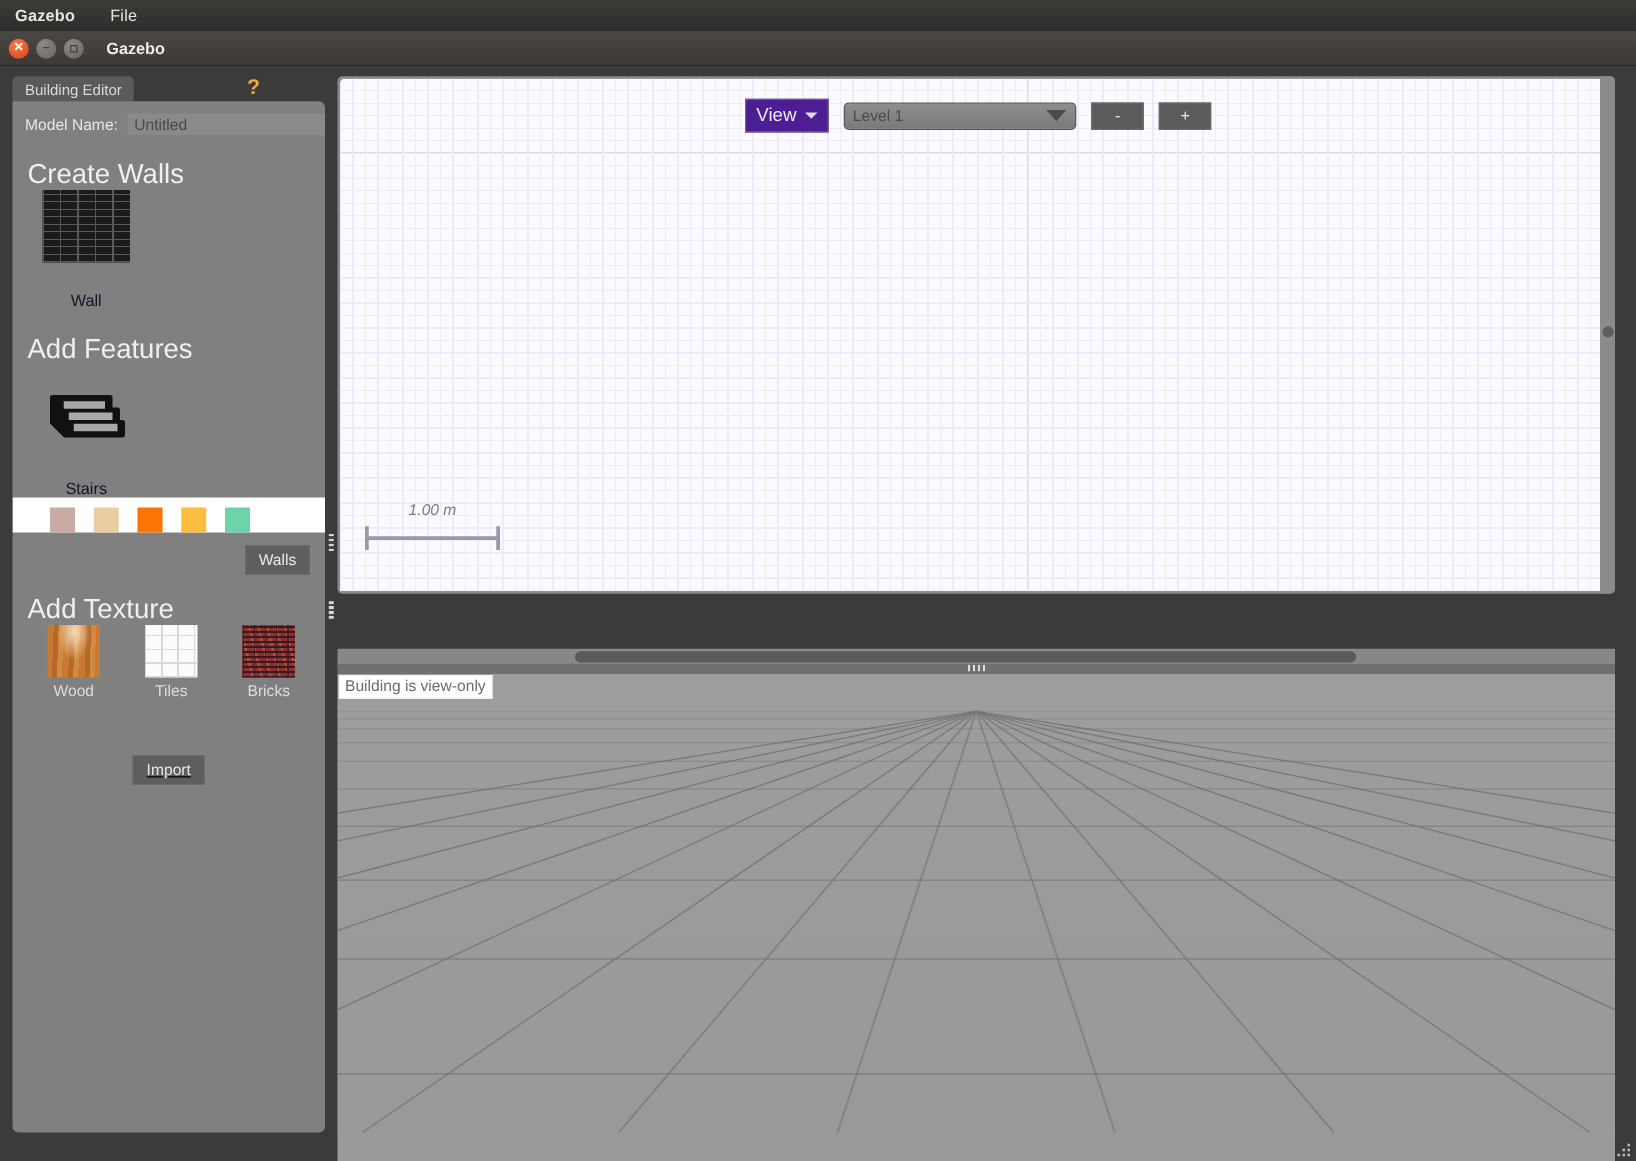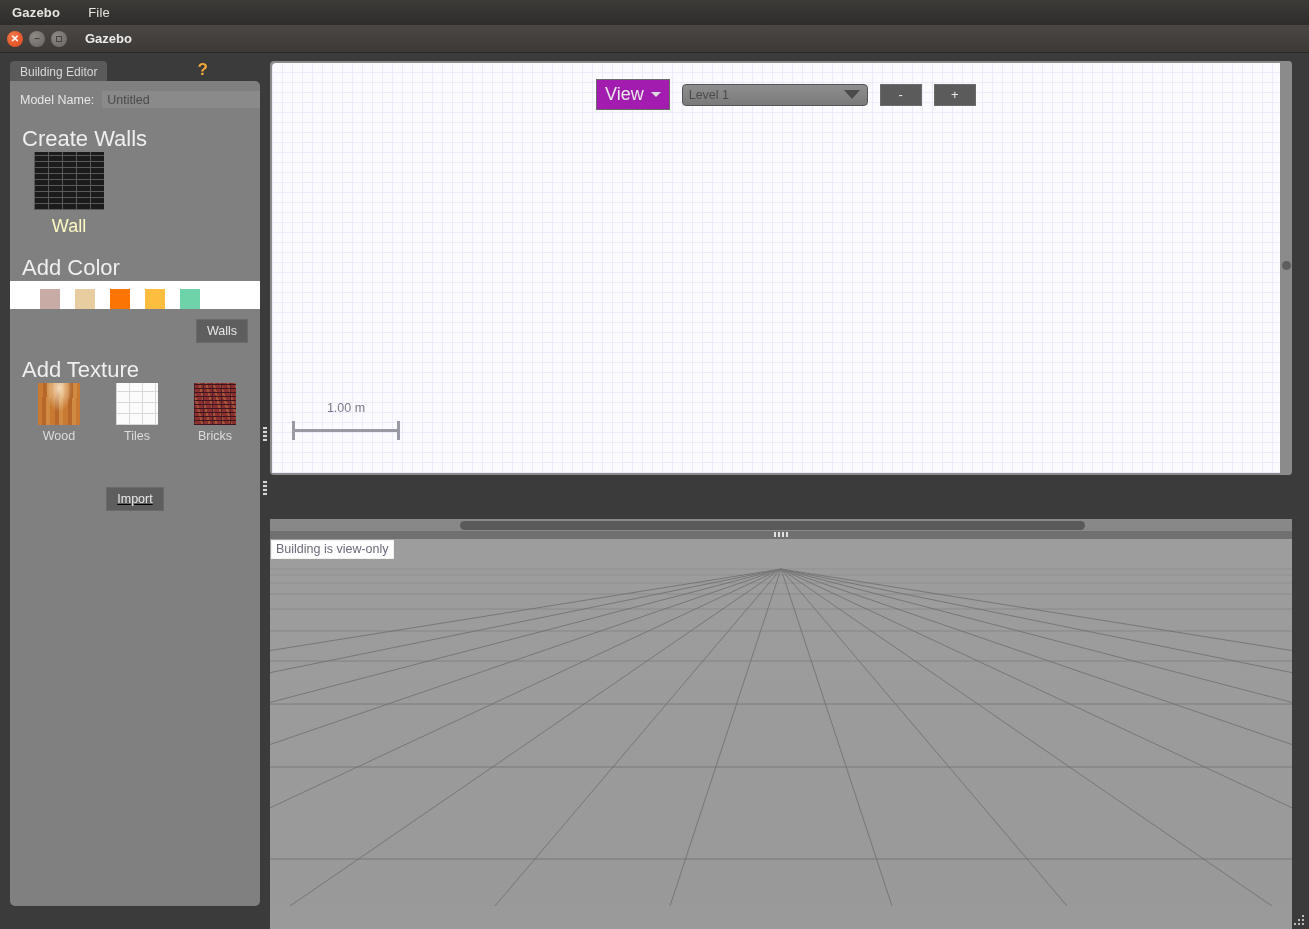--- a/index.html
+++ b/index.html
@@ -66,21 +66,21 @@
   .inp-modelname {
     flex:1; height:17px; background:#8a8a8a; border:none;
     color:#4a4a4a; font-size:12.5px; padding:0 5px;
     font-family:"Liberation Sans", sans-serif;
   }
   .section-h { color:#efefef; font-size:22px; padding:18px 0 0 12px; }
   .section-h.tight { padding-top:14px; }
 
   .item-grid { display:flex; padding-left:12px; }
   .item { text-align:center; }
-  .item .cap { color:#fef9c3; font-size:18px; margin-top:6px; display:block; }
+  .item .cap { color:#0f172a; font-size:13px; margin-top:23px; display:block; }
 
   
   .brick {
     background-color:#1b1b1b;
     background-image:
       repeating-linear-gradient(0deg,  #5a5a5a 0 1px, transparent 1px 6px),
       repeating-linear-gradient(90deg, #5a5a5a 0 1px, transparent 1px 14px);
     background-position: 0 0, 0 0;
   }
   .brick.alt { background-position: 0 0, 7px 0; }
@@ -163,21 +163,21 @@
       repeating-linear-gradient(90deg, #d9d9f6 0 1px, transparent 1px 50px);
     border-top-left-radius:4px;
   }
   #vscroll2d { position:absolute; right:0; top:0; width:12px; height:414px; background:#8b8b8b; }
   #vscroll2d .thumb { position:absolute; left:2px; top:200px; width:9px; height:9px;
                       border-radius:50%; background:#5e5e5e; }
 
   
   #tb2d { position:absolute; left:326px; top:18px; display:flex; align-items:center; gap:12px; }
   .tb-btn {
-    background:#a21caf; color:#eaeaea; font-size:18px; padding:4px 8px;
+    background:#4c1d95; color:#eaeaea; font-size:15px; padding:4px 8px;
     border:1px solid #6b6b6b; display:flex; align-items:center; gap:7px; cursor:pointer;
     font-family:"Liberation Sans", sans-serif;
     justify-content:space-between;
   }
   .caret { width:0;height:0;border-left:5px solid transparent;border-right:5px solid transparent;
            border-top:5px solid #dcdcdc; }
   #level-combo {
     width:186px; height:22px; background:linear-gradient(180deg,#8e8e8e,#7a7a7a);
     border:1px solid #555; border-radius:4px; display:flex; align-items:center;
     padding:0 6px; color:#4b4b4b; font-size:12.5px; cursor:pointer; position:relative;
@@ -185,21 +185,21 @@
   #level-combo .caret-big { position:absolute; right:7px;
     width:0;height:0;border-left:8px solid transparent;border-right:8px solid transparent;
     border-top:9px solid #4b4b4b; }
   .pm-btn {
     width:42px; height:22px; background:#5b5b5b; color:#eaeaea; border:1px solid #6b6b6b;
     font-size:13px; display:flex; align-items:center; justify-content:center; cursor:pointer;
   }
 
   
   #scalebar { position:absolute; left:22px; top:340px; width:108px; }
-  #scalebar .txt { color:#7a7a8a; font-size:12.5px; text-align:center; }
+  #scalebar .txt { color:#7a7a8a; font-size:12.5px; text-align:center;font-style:italic; }
   #scalebar .bar { position:relative; height:18px; margin-top:6px; }
   #scalebar .bar .line { position:absolute; left:0; top:8px; width:100%; height:3px; background:#9a9aa6; }
   #scalebar .bar .cap { position:absolute; top:0; width:3px; height:19px; background:#9a9aa6; }
 
   
   #hscroll { position:absolute; left:270px; top:466px; width:1022px; height:14px; background:#888; }
   #hscroll .thumb { position:absolute; left:190px; top:2px; width:625px; height:9px;
                     border-radius:5px; background:#5a5a5a; }
   #hsplit { position:absolute; left:270px; top:478px; width:1022px; height:8px; background:#707070; }
   #hsplit .grip { position:absolute; left:504px; top:1px; width:14px; height:5px;
@@ -256,25 +256,38 @@
       </div>
 
       <div class="section-h">Create Walls</div>
       <div class="item-grid" style="padding-left:24px;">
         <div class="item">
           <div class="wall-ico brick"></div>
           <span class="cap">Wall</span>
         </div>
       </div>
 
+      <div class="section-h">Add Features</div>
       <div class="item-grid" style="padding-left:28px; gap:38px;">
       </div>
 
-
-      <div class="section-h">Add Color</div>
+      <div class="item-grid" style="padding-left:28px; padding-top:22px;">
+        <div class="item">
+          <div class="stairs-ico">
+            <svg width="62" height="46" viewBox="0 0 62 46">
+              <path d="M4 4 L50 4 L50 14 L56 14 L56 24 L60 24 L60 34 L14 34 L4 24 Z" fill="#111" stroke="#111" stroke-width="4" stroke-linejoin="round"></path>
+              <rect x="13" y="7" width="33" height="6" fill="#a8a8a8"></rect>
+              <rect x="17" y="16" width="35" height="6" fill="#a8a8a8"></rect>
+              <rect x="21" y="25" width="35" height="6" fill="#a8a8a8"></rect>
+            </svg>
+          </div>
+          <span class="cap">Stairs</span>
+        </div>
+      </div>
+
       <div class="color-row" style="background: rgb(255, 255, 255);">
         <span class="swatch" style="background: rgb(201, 171, 165);"></span>
         <span class="swatch" style="background: rgb(232, 205, 161);"></span>
         <span class="swatch" style="background: rgb(251, 117, 5);"></span>
         <span class="swatch" style="background: rgb(253, 189, 62);"></span>
         <span class="swatch" style="background: rgb(110, 211, 168);"></span>
         <span class="swatch"></span>
       </div>
       <div class="more-row">
         <button class="btn">Walls</button>

